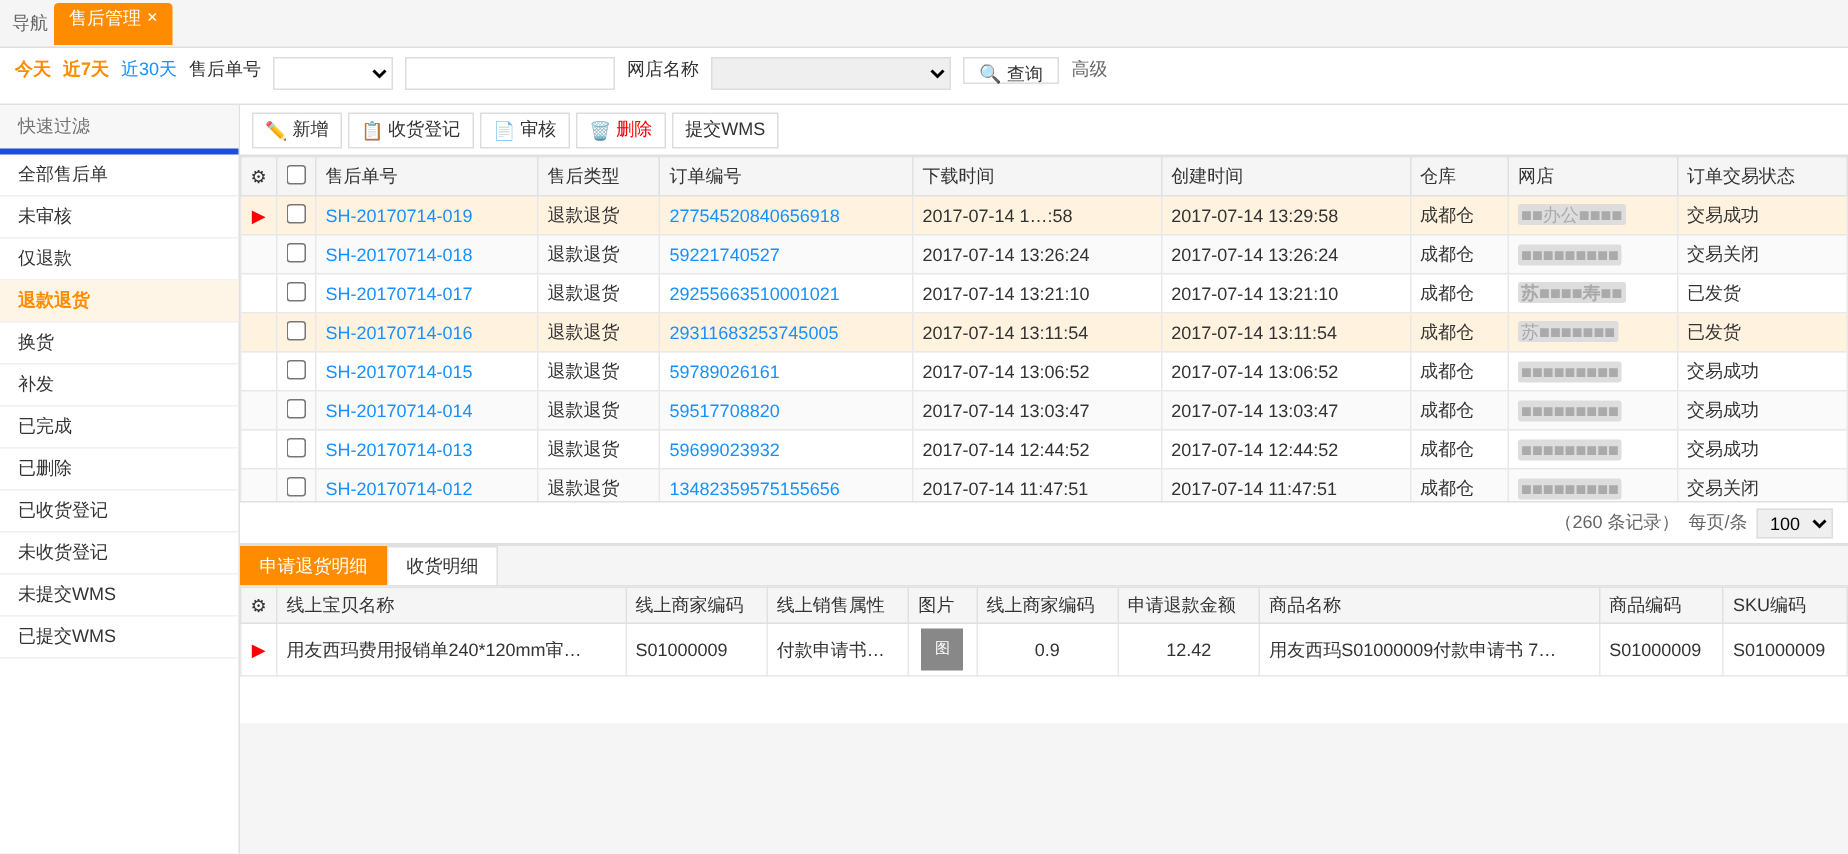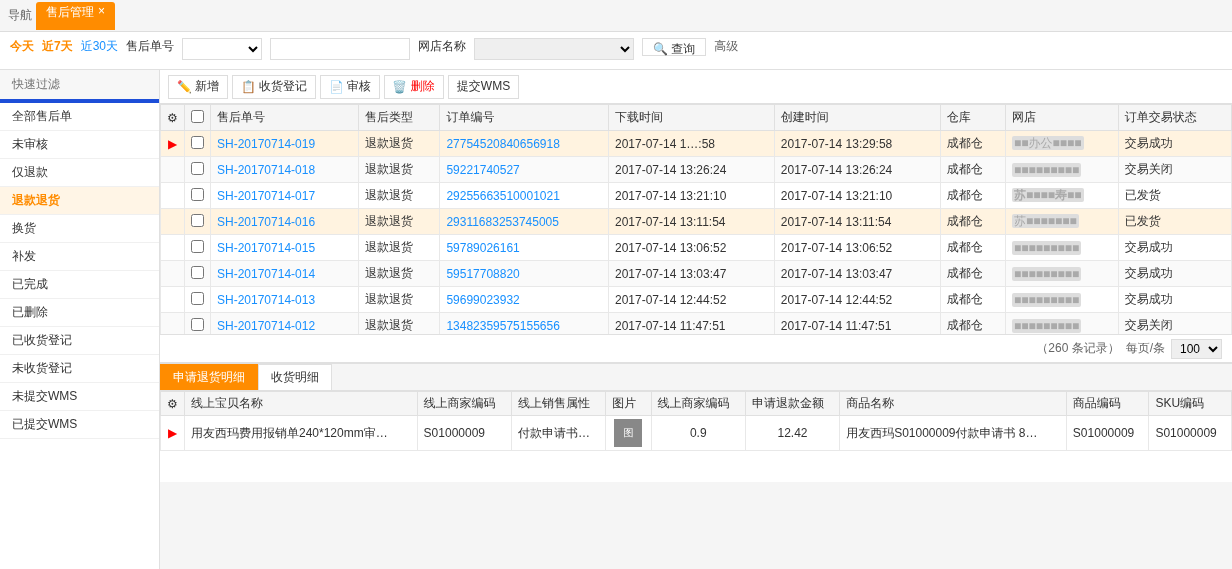--- a/index.html
+++ b/index.html
@@ -285,21 +285,21 @@
           <tr>
     <td style="color:red; text-align:center;">▶</td>
     <td>用友西玛费用报销单240*120mm审…</td>
     <td>S01000009</td>
     <td>付款申请书…</td>
     <td style="text-align:center;">
       <span style="display:inline-block;width:28px;height:28px;background:#888;color:#fff;font-size:10px;line-height:28px;text-align:center;">图</span>
     </td>
     <td style="text-align:center;">0.9</td>
     <td style="text-align:center;">12.42</td>
-    <td>用友西玛S01000009付款申请书 8…</td>
+    <td>用友西玛S01000009付款申请书 7…</td>
     <td>S01000009</td>
     <td>S01000009</td>
   </tr>
             </tbody>
         </table>
       </div>
     </div>
 
   </div>
 </div>

